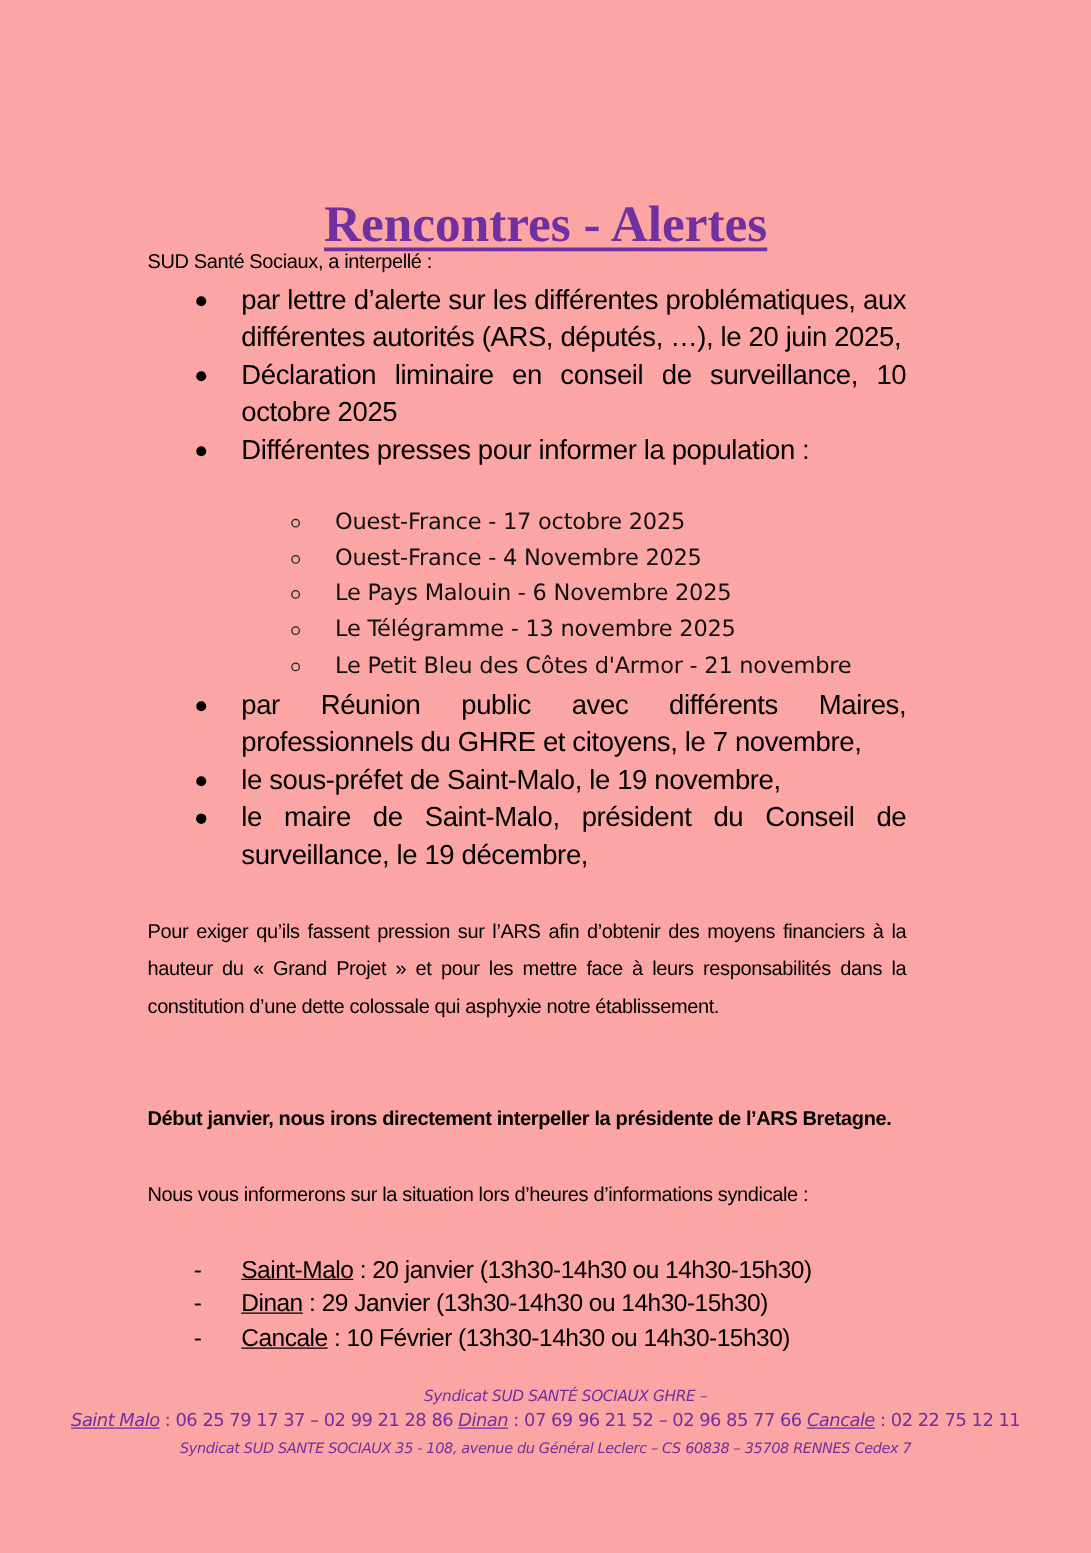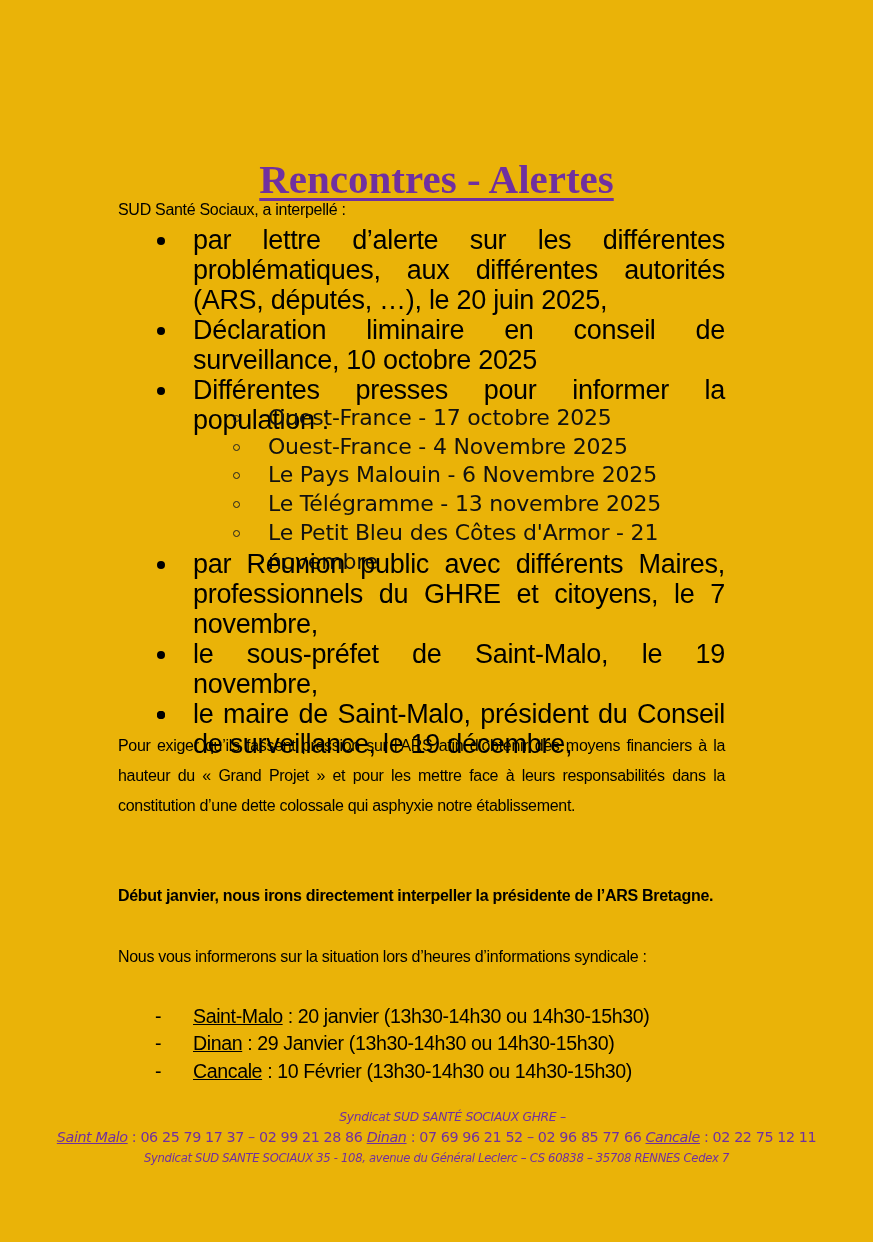--- a/index.html
+++ b/index.html
@@ -1,42 +1,42 @@
 <!DOCTYPE html>
 <html><head>
 <meta charset="utf-8">
 <style>
   html, body { margin: 0; padding: 0; background: #ffffff; }
   body { width: 873px; height: 1242px; position: relative; overflow: hidden; }
-  .page { position: absolute; left: 0; top: 0; width: 873px; height: 1242px; background: #eab308; text-decoration: underline; }
+  .page { position: absolute; left: 0; top: 0; width: 873px; height: 1242px; background: #fca5a5; text-decoration: underline; }
 
   .title {
     position: absolute; left: 0; width: 873px; top: 128px; text-align: center;
     font-family: "Liberation Serif", serif; font-weight: bold; font-size: 41px;
     color: #7030a0; text-decoration: underline; text-decoration-thickness: 3px;
     text-underline-offset: 5px; line-height: 48px; letter-spacing: 0px;
   }
 
   .body-text {
     position: absolute; left: 118px; width: 607px;
     font-family: "Liberation Sans", sans-serif; font-size: 16px; color: #000;
     line-height: 30px; letter-spacing: -0.3px;
   }
   .intro { top: 195px; }
 
   .bullets { position: absolute; left: 118px; width: 607px; margin: 0; padding: 0; list-style: none;
-    font-family: "Liberation Sans", sans-serif; font-size: 27px; color: #000; line-height: 30px; letter-spacing: -0.3px; }
+    font-family: "Liberation Sans", sans-serif; font-size: 22px; color: #000; line-height: 30px; letter-spacing: -0.3px; }
   .bullets li { position: relative; padding-left: 75px; text-align: justify; }
   .bullets li .dot { position: absolute; left: 39px; top: 12px; width: 8px; height: 8px; border-radius: 50%; background: #000; }
 
   .b1 { top: 225px; }
   .b2 { top: 549px; }
 
   .sub { position: absolute; left: 230px; width: 500px; margin: 0; padding: 0; list-style: none;
-    font-family: "DejaVu Sans", sans-serif; font-size: 22px; color: #111; line-height: 28.7px; letter-spacing: -0.2px; top: 404px; }
+    font-family: "DejaVu Sans", sans-serif; font-size: 18px; color: #111; line-height: 28.7px; letter-spacing: -0.2px; top: 404px; }
   .sub li { position: relative; padding-left: 38px; }
   .sub li .ring { position: absolute; left: 3px; top: 11px; width: 7px; height: 7px; border-radius: 50%; border: 1.2px solid #222; box-sizing: border-box; }
 
   .para1 { top: 731px; text-align: justify; text-align-last: left; }
   .para2 { top: 881px; font-weight: bold; text-align: justify; text-align-last: left; }
   .para3 { top: 942px; text-align: justify; text-align-last: left; }
 
   .dashes { position: absolute; left: 118px; width: 620px; top: 1003px; margin: 0; padding: 0; list-style: none;
     font-family: "Liberation Sans", sans-serif; font-size: 19.6px; color: #000; line-height: 27.3px; letter-spacing: -0.4px; }
   .dashes li { position: relative; padding-left: 75px; white-space: nowrap; }

